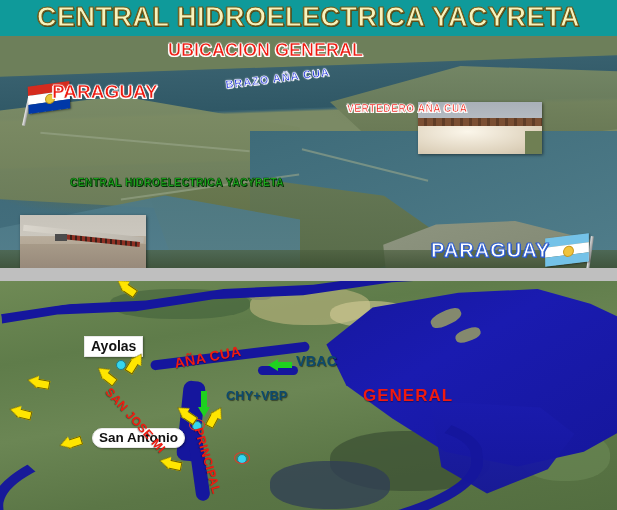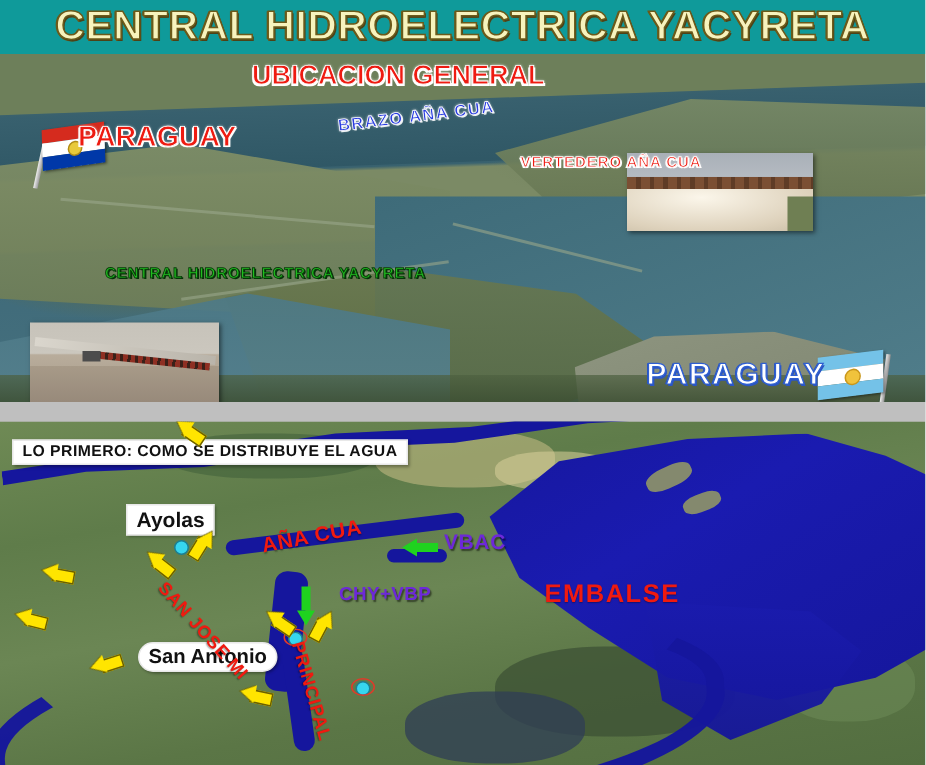--- a/index.html
+++ b/index.html
@@ -120,21 +120,21 @@
 
   .red-out{color:#ee1b11;-webkit-text-stroke:.6px #ffffff;
     text-shadow:0 0 2px #fff,1px 1px 0 #fff,-1px 1px 0 #fff;}
   .red-plain{color:#f01a10;text-shadow:0 1px 1px rgba(0,0,0,.35);}
   .blue-out{color:#2a3de0;-webkit-text-stroke:.5px #ffffff;
     text-shadow:0 0 2px #fff,1px 1px 0 rgba(255,255,255,.9);}
   .white-blue{color:#ffffff;-webkit-text-stroke:.8px #2f5fd0;
     text-shadow:1px 1px 0 #2a55c4,-1px 0 0 #2a55c4;}
   .green-out{color:#1fbf1f;-webkit-text-stroke:.6px #0a3a0a;
     text-shadow:1px 1px 0 #07320a;}
-  .green-plain{color:#6d28d9;text-shadow:1px 1px 1px rgba(0,0,0,.5);}
+  .green-plain{color:#0c4a6e;text-shadow:1px 1px 1px rgba(0,0,0,.5);}
   .y-arrow{position:absolute;width:22px;height:13px;}
   .y-arrow .shaft{position:absolute;right:0;top:3px;width:13px;height:7px;background:#ffe500;border:1px solid #6b6000;}
   .y-arrow .head{position:absolute;left:0;top:0;width:0;height:0;
     border-top:6.5px solid transparent;border-bottom:6.5px solid transparent;border-right:10px solid #ffe500;
     filter:drop-shadow(-1px 0 0 #6b6000);}
   .g-arrow-left{position:absolute;width:24px;height:12px;}
   .g-arrow-left .shaft{position:absolute;right:0;top:3px;width:15px;height:6px;background:#1fd21f;}
   .g-arrow-left .head{position:absolute;left:0;top:0;width:0;height:0;
     border-top:6px solid transparent;border-bottom:6px solid transparent;border-right:10px solid #1fd21f;}
   .g-arrow-down{position:absolute;width:12px;height:26px;}
@@ -229,35 +229,34 @@
       <div class="b-isle" style="left:248px;top:8px;width:24px;height:11px;"></div>
 
       <div class="b-river-main"></div>
       <div class="b-river2"></div>
       <div class="b-chan" style="left:150px;top:70px;width:160px;height:10px;transform:rotate(-7deg);"></div>
       <div class="b-chan" style="left:180px;top:100px;width:22px;height:80px;transform:rotate(6deg);"></div>
       <div class="b-chan" style="left:192px;top:150px;width:14px;height:70px;transform:rotate(-8deg);"></div>
       <div class="b-chan" style="left:258px;top:85px;width:40px;height:9px;"></div>
     </div>
 
-    <div class="lbl lbl-box" style="left:8px;top:12px;font-size:10.5px;letter-spacing:.3px;">LO PRIMERO: COMO SE DISTRIBUYE EL AGUA</div>
 
     <div class="lbl lbl-box" style="left:84px;top:55px;font-size:14px;">Ayolas</div>
     <div class="lbl lbl-box" style="left:92px;top:147px;font-size:13.5px;border-radius:10px;">San Antonio</div>
 
     <div class="dot-cyan" style="left:116px;top:79px;"></div>
     <div class="dot-cyan" style="left:192px;top:140px;"></div>
     <div class="dot-cyan" style="left:237px;top:173px;"></div>
     <div class="circ-red" style="left:189px;top:138px;"></div>
     <div class="circ-red" style="left:234px;top:171px;"></div>
 
     <div class="lbl red-plain" style="left:174px;top:68px;font-size:14px;transform:rotate(-11deg);letter-spacing:.5px;">AÑA CUA</div>
     <div class="lbl red-plain" style="left:113px;top:104px;font-size:12px;transform:rotate(48deg);transform-origin:left top;letter-spacing:.5px;">SAN JOSE MI</div>
     <div class="lbl red-plain" style="left:205px;top:145px;font-size:12px;transform:rotate(74deg);transform-origin:left top;letter-spacing:.5px;">PRINCIPAL</div>
-    <div class="lbl red-plain" style="left:363px;top:105px;font-size:17px;letter-spacing:1px;">EMBALSE</div>
+    <div class="lbl red-plain" style="left:363px;top:105px;font-size:17px;letter-spacing:1px;">GENERAL</div>
 
     <div class="g-arrow-left" style="left:268px;top:78px;">
       <div class="shaft"></div>
         <div class="head"></div>
     </div>
     <div class="lbl green-plain" style="left:296px;top:72px;font-size:14px;letter-spacing:.4px;">VBAC</div>
 
     <div class="g-arrow-down" style="left:198px;top:110px;">
       <div class="shaft"></div>
         <div class="head"></div>

